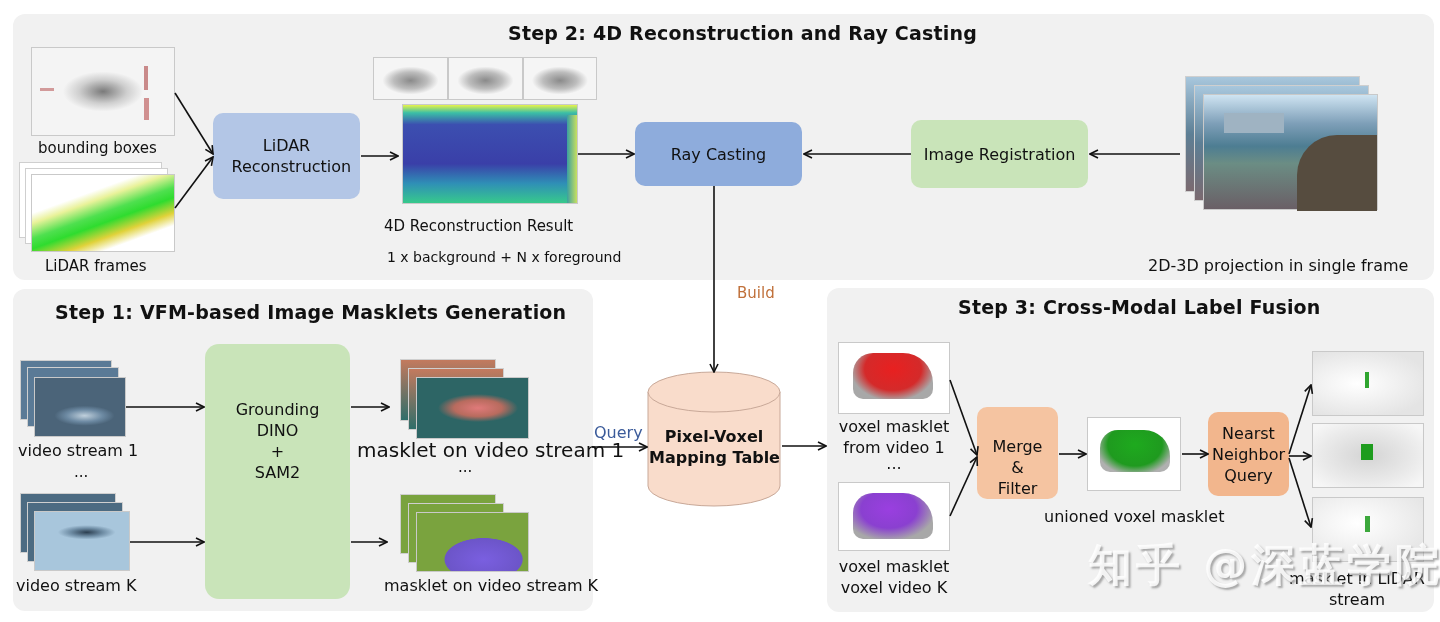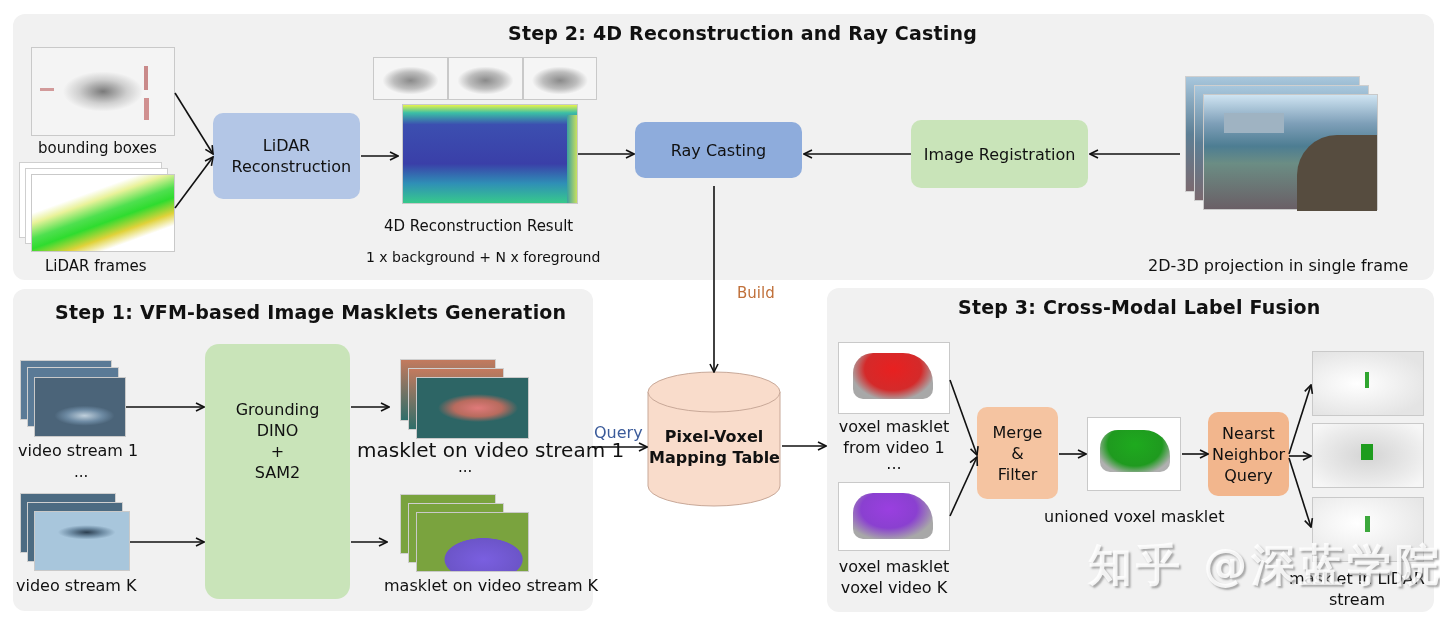--- a/index.html
+++ b/index.html
@@ -1,21 +1,21 @@
 <!DOCTYPE html>
 <html><head>
 <meta charset="utf-8">
 <style>
   html, body { margin: 0; padding: 0; }
   body { width: 1440px; height: 622px; background: #ffffff; position: relative; overflow: hidden;
          font-family: "DejaVu Sans", sans-serif; color: #111; }
   .panel { position: absolute; background: #f1f1f1; border-radius: 12px; }
   .title { position: absolute; font-weight: bold; font-size: 19px; white-space: nowrap; letter-spacing: 0.2px; }
   .lbl { position: absolute; font-size: 15px; white-space: nowrap; text-align: center; line-height: 21px; }
-  .lbl-sm { font-size: 14px; }
+  .lbl-sm { font-size: 14px; margin-left: 21px; }
   .box { position: absolute; border-radius: 10px; display: flex; align-items: center; justify-content: center;
          text-align: center; font-size: 16px; line-height: 21px; }
   .blue-light { background: #b3c6e6; }
   .blue-mid { background: #8eacdc; }
   .green { background: #c9e4b9; }
   .orange { background: #f5c4a1; }
   .thumb { position: absolute; border: 1px solid #c9c9c9; box-sizing: border-box; }
   .stack-back { position: absolute; border: 1px solid #cfcfcf; box-sizing: border-box; }
   svg.arrows { position: absolute; left: 0; top: 0; pointer-events: none; }
   .watermark { position: absolute; font-size: 44px; color: rgba(255,255,255,0.85); font-weight: bold;
@@ -49,21 +49,21 @@
 <div class="thumb" style="left:373px;top:57px;width:75px;height:43px;background:radial-gradient(ellipse 28px 14px at 50% 55%, #8a8a8a, #bdbdbd 60%, #f5f5f5 100%);"></div>
 <div class="thumb" style="left:448px;top:57px;width:75px;height:43px;background:radial-gradient(ellipse 28px 14px at 50% 55%, #8a8a8a, #bdbdbd 60%, #f5f5f5 100%);"></div>
 <div class="thumb" style="left:523px;top:57px;width:74px;height:43px;background:radial-gradient(ellipse 28px 14px at 50% 55%, #8a8a8a, #bdbdbd 60%, #f5f5f5 100%);"></div>
 
 <div class="thumb" style="left:402px;top:104px;width:176px;height:100px;background:linear-gradient(180deg,#e7f24a 0%,#3bbfa6 8%,#3c4fb0 20%,#3a3fa8 60%,#2f8fb6 80%,#37c98c 100%);">
   <div style="position:absolute;right:0;top:10px;width:10px;height:88px;background:linear-gradient(90deg,#3aa0a0,#c8e060);"></div>
 </div>
 <div class="lbl" style="left:384px;top:216px;">4D Reconstruction Result</div>
 <div class="lbl lbl-sm" style="left:366px;top:247px;">1 x background + N x foreground</div>
 
-<div class="box blue-mid" style="left:635px;top:122px;width:167px;height:56px;">
+<div class="box blue-mid" style="left:635px;top:122px;width:167px;height:64px;">
   <span>Ray Casting</span>
 </div>
 
 <div class="box green" style="left:911px;top:120px;width:177px;height:68px;">
   <span>Image Registration</span>
 </div>
 
 <div class="stack-back" style="left:1185px;top:76px;width:175px;height:116px;background:linear-gradient(180deg,#a8c7dd,#5d7f95 50%,#7b6a70);"></div>
 <div class="stack-back" style="left:1194px;top:85px;width:175px;height:116px;background:linear-gradient(180deg,#a8c7dd,#5d7f95 50%,#7b6a70);"></div>
 <div class="thumb" style="left:1203px;top:94px;width:175px;height:116px;background:linear-gradient(180deg,#cfe4f2 0%,#7e9fb8 25%,#4d7d92 45%,#6b8d84 60%,#6a5f66 100%);">
@@ -129,21 +129,21 @@
 </div>
 
 <div class="thumb" style="left:838px;top:482px;width:112px;height:69px;background:#ffffff;">
   <div style="position:absolute;left:14px;top:10px;width:80px;height:46px;border-radius:20px 30px 10px 10px;background:radial-gradient(ellipse at 45% 35%, #9a3fe0, #8a40d0 45%, #a8a8a8 75%);"></div>
 </div>
 <div class="lbl" style="left:836px;top:556px;width:116px;font-size:16px;">
   <div>voxel masklet</div>
   <div>voxel video K</div>
 </div>
 
-<div class="box orange" style="left:977px;top:407px;width:81px;height:92px;">
+<div class="box orange" style="left:977px;top:407px;width:81px;height:92px;align-items:flex-end;">
   <div>
     <div>Merge</div>
     <div>&amp;</div>
     <div>Filter</div>
   </div>
 </div>
 
 <div class="thumb" style="left:1087px;top:417px;width:94px;height:74px;background:#ffffff;">
   <div style="position:absolute;left:12px;top:12px;width:70px;height:42px;border-radius:18px 26px 10px 10px;background:radial-gradient(ellipse at 50% 35%, #1eaa1e, #1f9a1f 55%, #b0b0b0 80%);"></div>
 </div>

